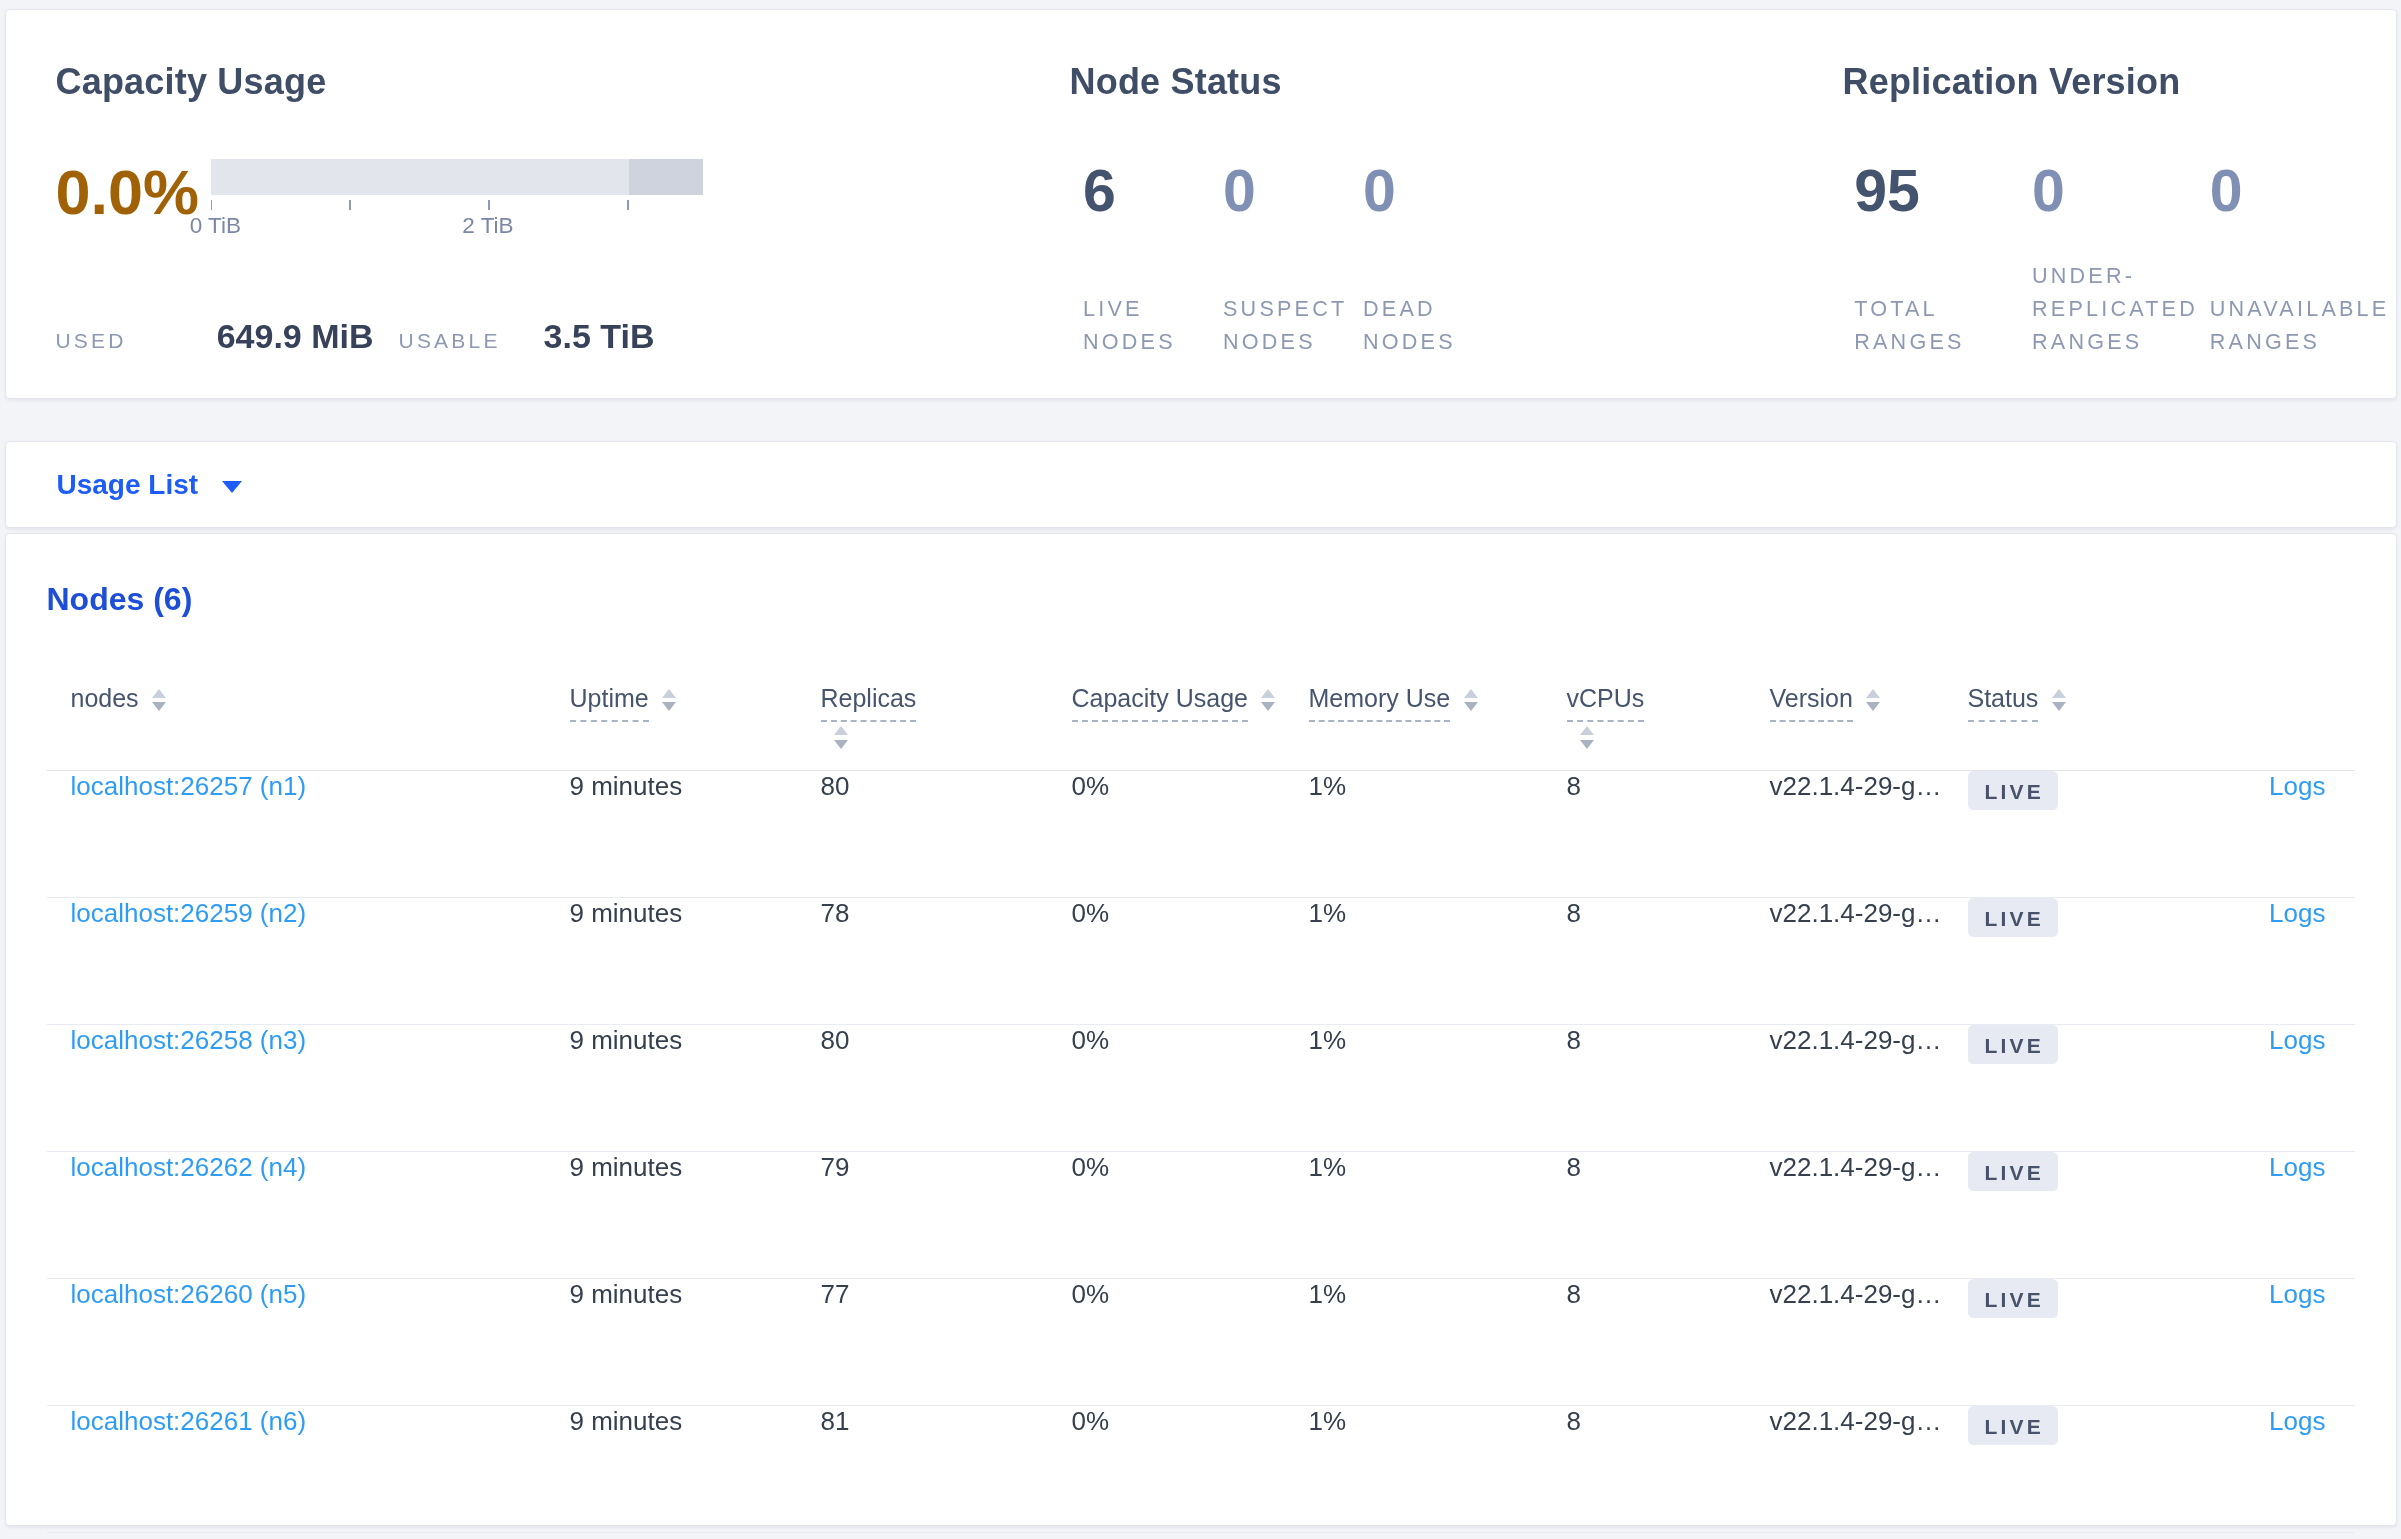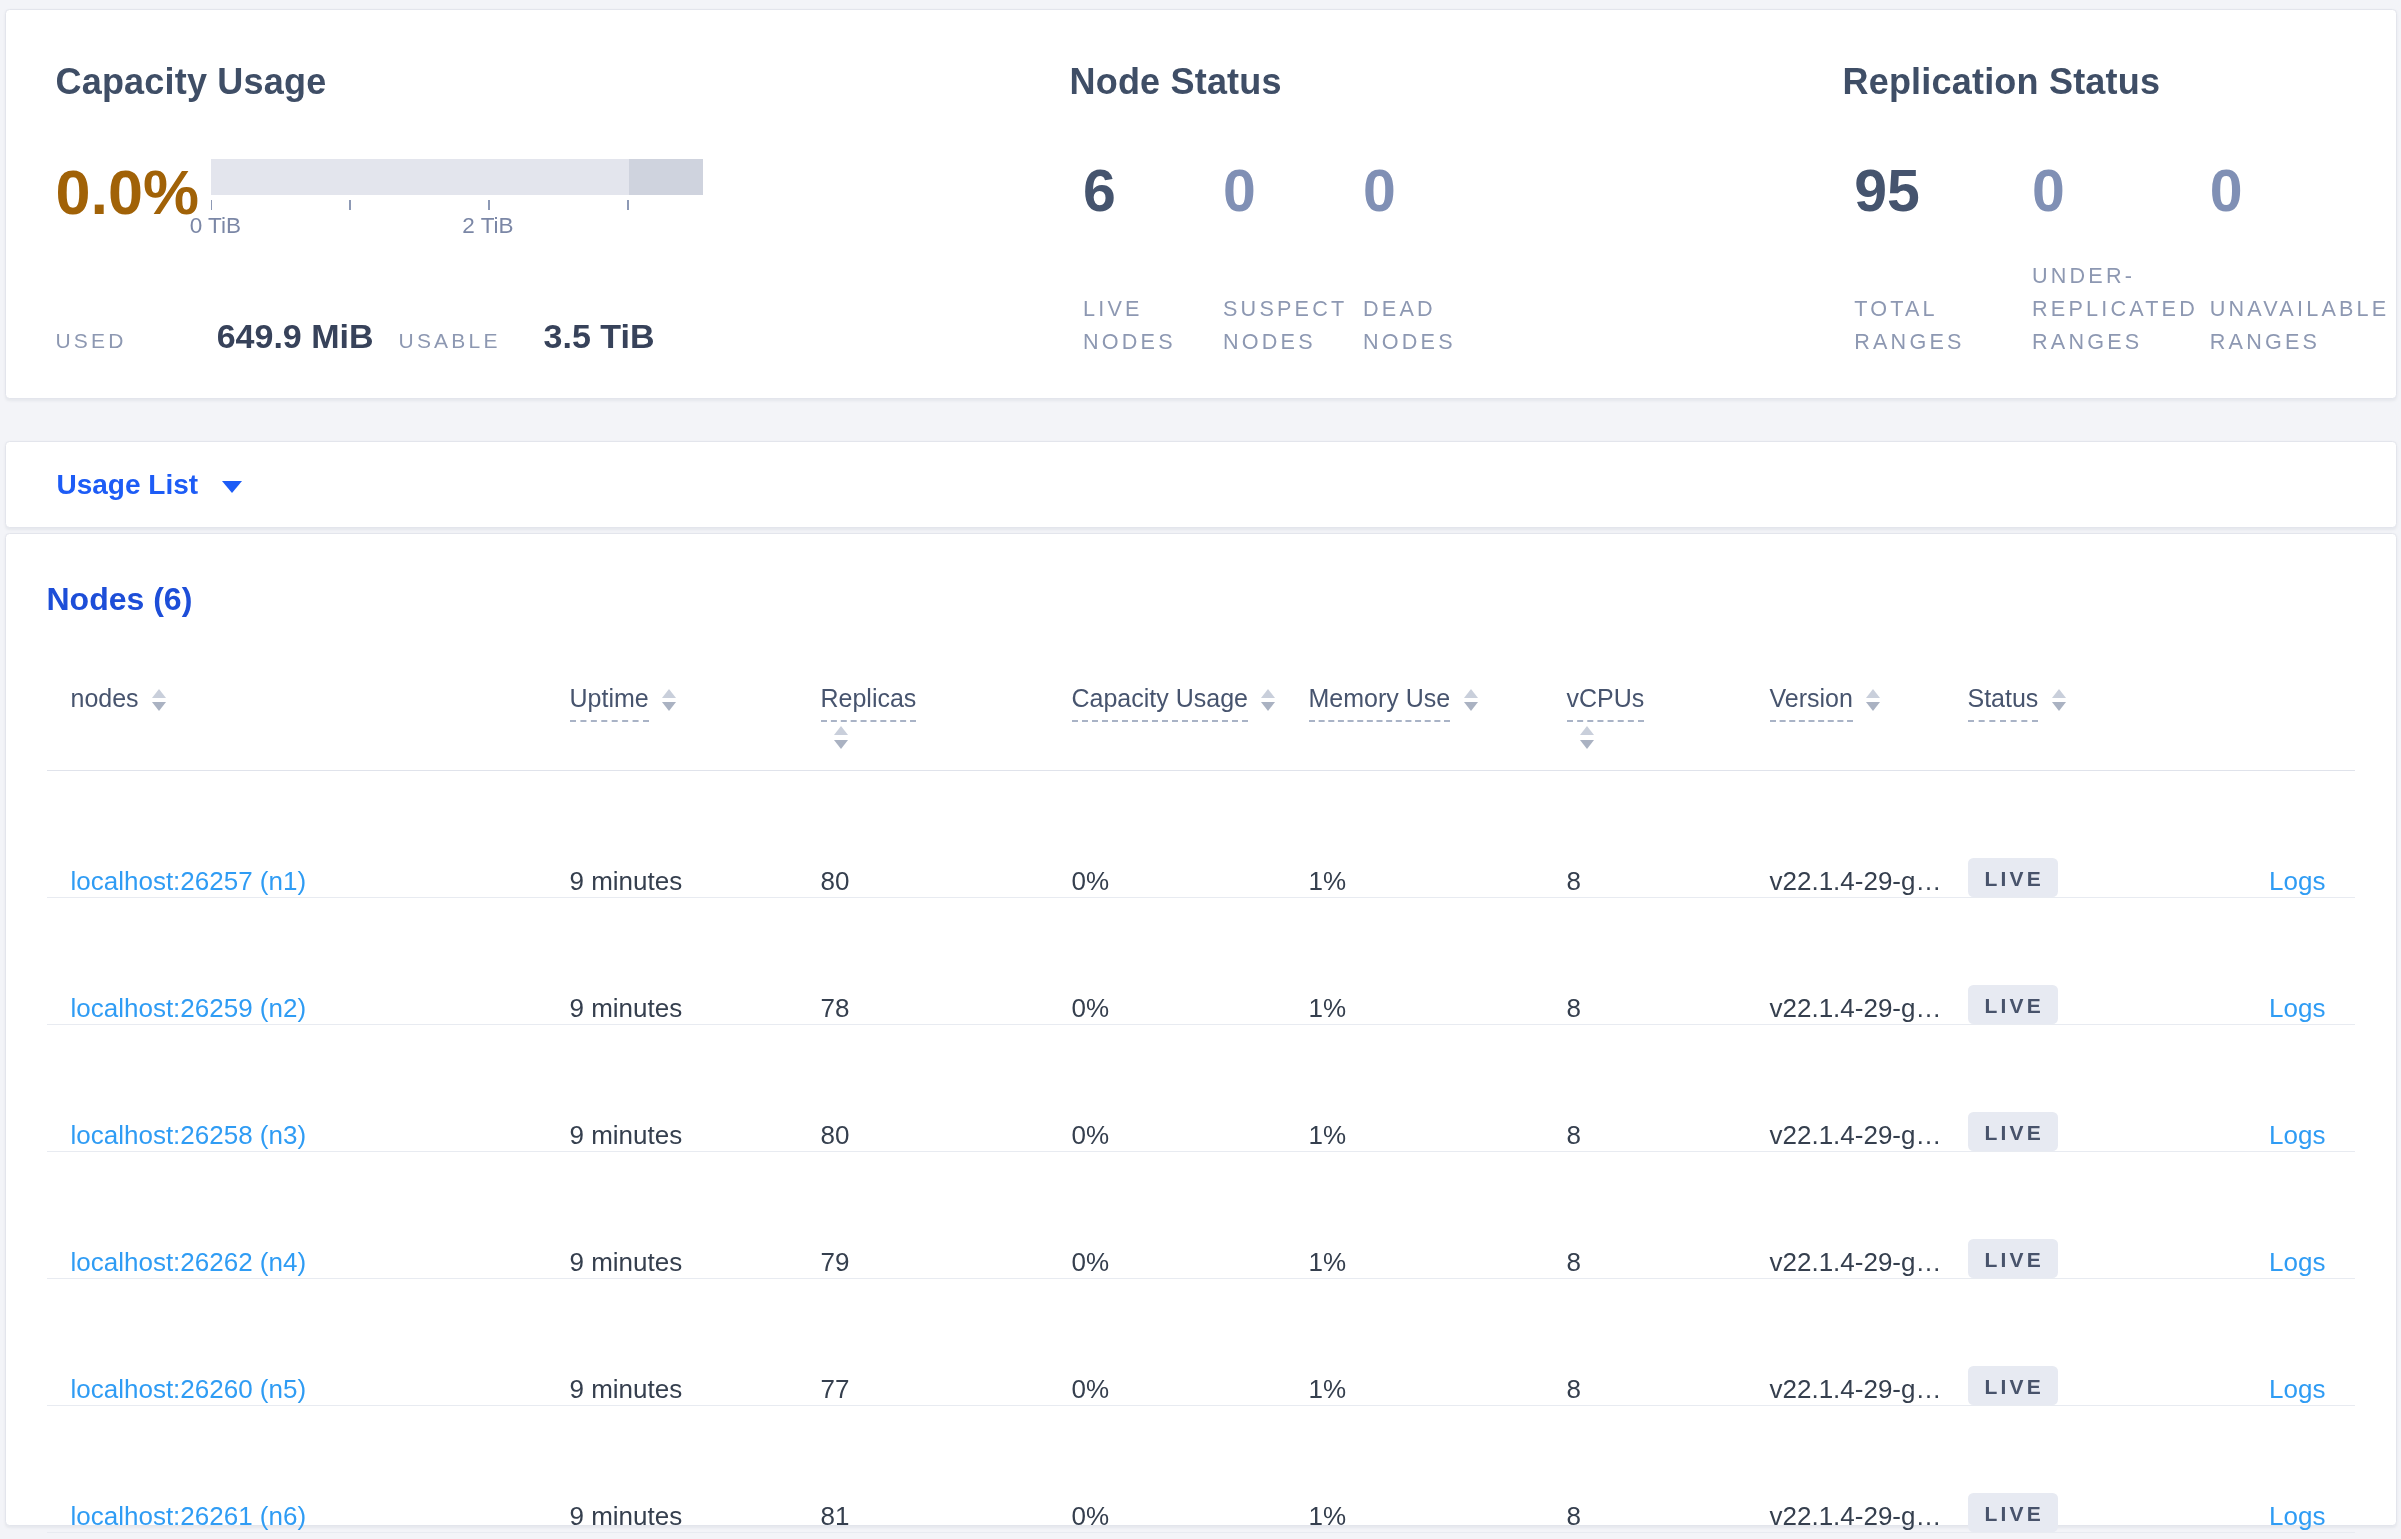--- a/index.html
+++ b/index.html
@@ -92,21 +92,21 @@
   }
   .th { display: flex; align-items: flex-start; font-size: 25px; color: #47546e; }
   .th .th-label { padding-bottom: 6.3px; }
   .th.underlined .th-label { border-bottom: 2.7px dashed #a9b3c6; }
   .sort { display: inline-flex; flex-direction: column; margin-left: 13.5px; margin-top: 4.5px; }
   .sort i { width: 0; height: 0; border-left: 7.2px solid transparent; border-right: 7.2px solid transparent; }
   .sort .up { border-bottom: 9px solid #c9cfdb; margin-bottom: 4.5px; }
   .sort .down { border-top: 9px solid #aab2c2; }
 
   .tr {
-    display: flex; align-items: flex-end; height: 127px;
+    display: flex; align-items: flex-start; height: 127px;
     border-bottom: 1.8px solid #e8ebf1; font-size: 26px; color: #353f4e;
   }
   .c1 { width: 523px; padding-left: 24px; }
   .c2 { width: 251px; }
   .c3 { width: 251px; flex-direction: column; }
   .c4 { width: 237px; }
   .c5 { width: 258px; }
   .c6 { width: 203px; flex-direction: column; }
   .c7 { width: 198px; }
   .c8 { width: 225px; }
@@ -164,21 +164,21 @@
           <div class="metric-label">SUSPECT NODES</div>
         </div>
         <div class="metric muted">
           <div class="metric-value">0</div>
           <div class="metric-label">DEAD NODES</div>
         </div>
       </div>
   </div>
 
   <div class="summary-section sec-repl">
-    <h2 class="section-title">Replication Status</h2>
+    <h2 class="section-title">Replication Version</h2>
     <div class="metrics" id="replication-status-metrics">
         <div class="metric">
           <div class="metric-value">95</div>
           <div class="metric-label">TOTAL RANGES</div>
         </div>
         <div class="metric muted">
           <div class="metric-value">0</div>
           <div class="metric-label">UNDER-REPLICATED RANGES</div>
         </div>
         <div class="metric muted">

